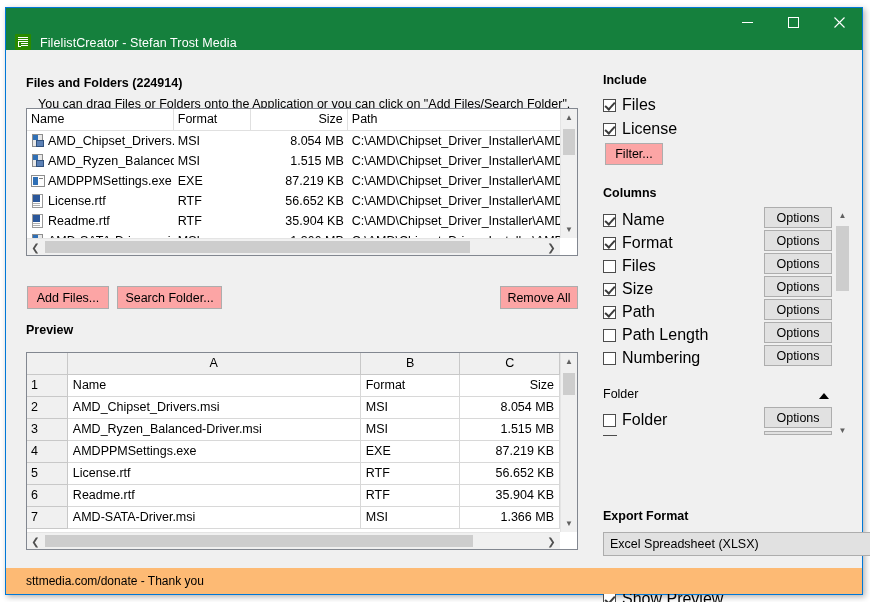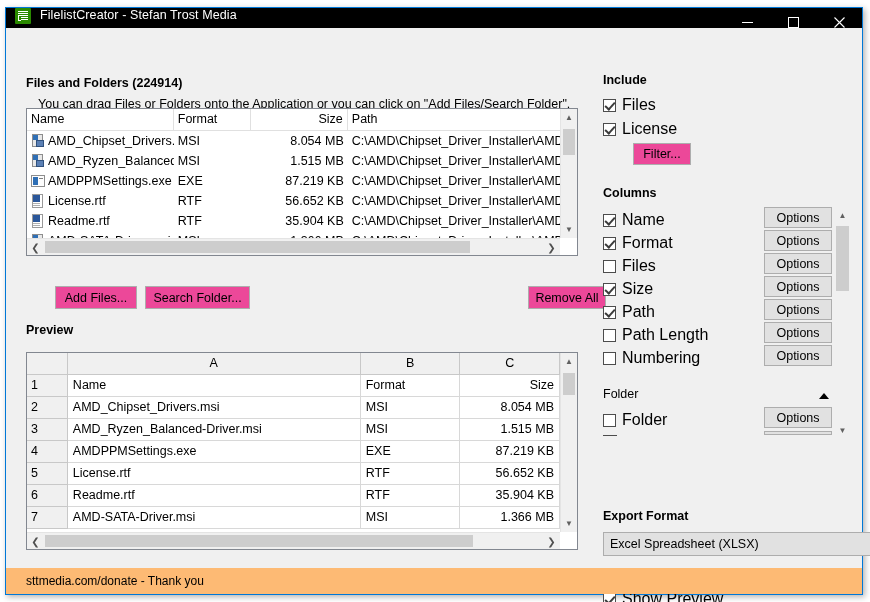--- a/index.html
+++ b/index.html
@@ -21,24 +21,24 @@
     left: 5px; top: 7px;
     width: 858px; height: 588px;
     background: #f0f0f0;
     border: 1px solid #0078d7;
     box-sizing: border-box;
     box-shadow: 2px 2px 6px rgba(0,0,0,0.30);
   }
 
   
   #titlebar {
-    height: 20px;
-    background: #000000;
-    display: flex;
-    align-items: flex-start;
+    height: 42px;
+    background: #15803d;
+    display: flex;
+    align-items: flex-end;
     position: relative;
   }
   #app-icon {
     width: 16px; height: 16px;
     margin-left: 9px; margin-right: 9px;
     background: #2a8a00;
     border-radius: 1px;
     position: relative;
     flex: 0 0 auto;
   }
@@ -248,32 +248,31 @@
   .hscroll .arrow.left { left: 0; }
   .hscroll .arrow.right { right: 0; }
   .hscroll .thumb {
     position: absolute;
     top: 2px; bottom: 2px;
     background: #cdcdcd;
   }
 
   
   .btn {
-    background: #ec4899;
+    background: #fca5a5;
     border: 1px solid #adadad;
     box-sizing: border-box;
     font-size: 12.5px;
     color: #000;
     display: flex;
     align-items: center;
     justify-content: center;
     height: 23px;
     font-family: "Liberation Sans", sans-serif;
     white-space: nowrap;
-    margin-left: 28px;
   }
 
   
   #preview-box {
     position: absolute;
     left: 20px; top: 29px;
     width: 552px; height: 198px;
     background: #ffffff;
     border: 1px solid #828790;
     box-sizing: border-box;

